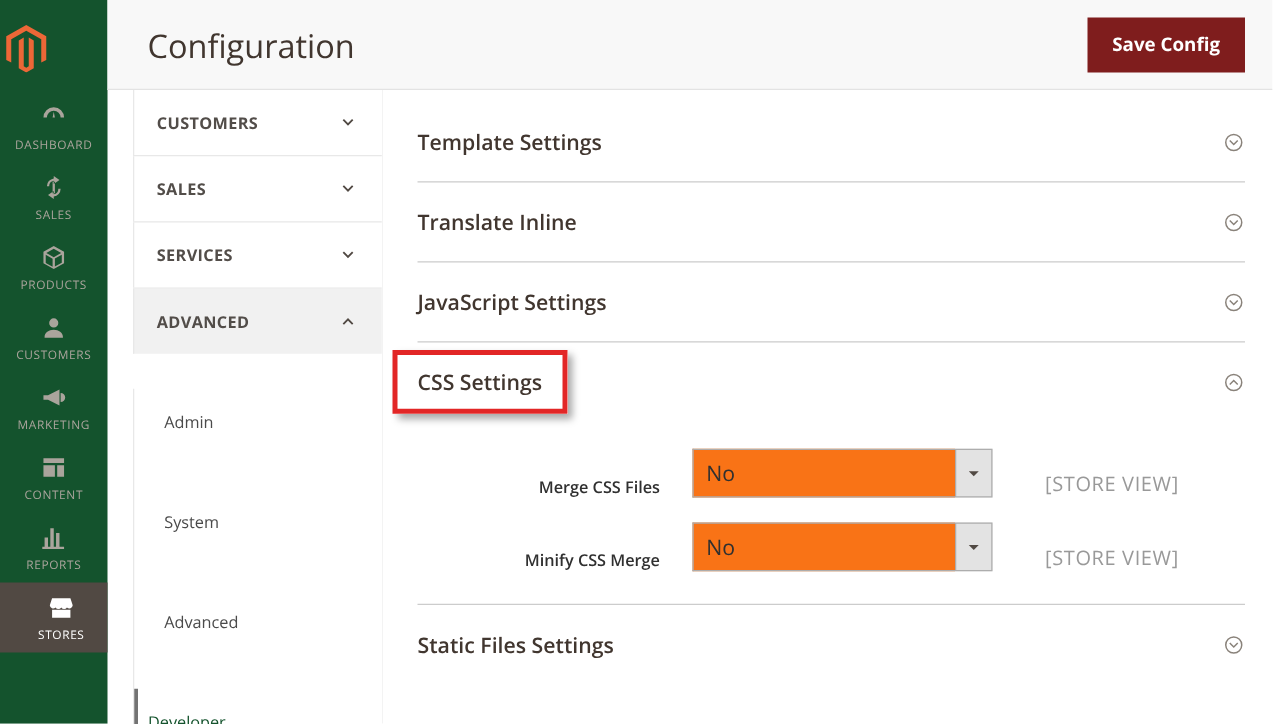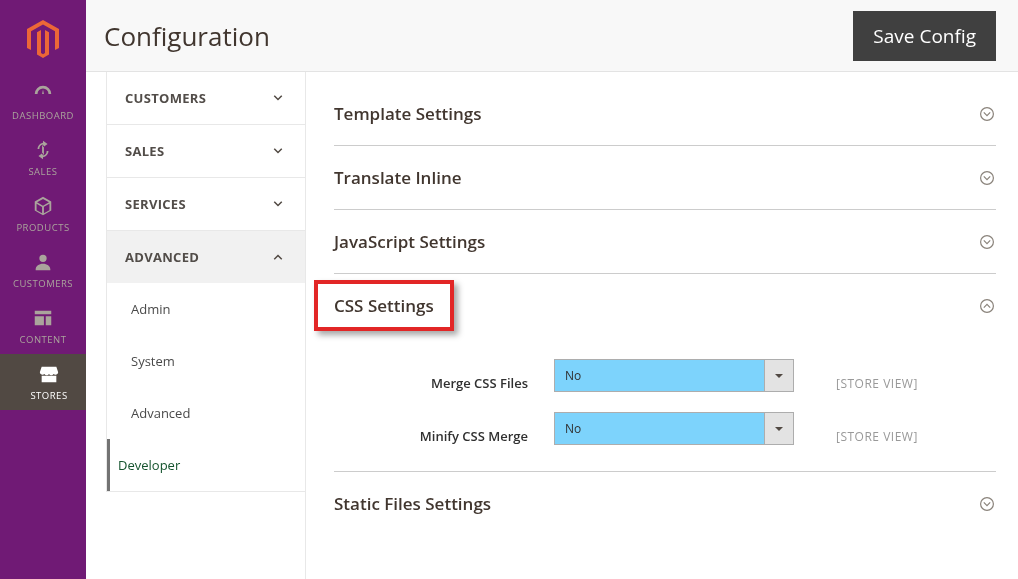--- a/index.html
+++ b/index.html
@@ -1,57 +1,57 @@
 <!DOCTYPE html>
 <html><head>
 <meta charset="utf-8">
 <style>
 * { margin:0; padding:0; box-sizing:border-box; font-family:"Open Sans","Helvetica Neue",Arial,sans-serif; }
 body { display:flex; width:1018px; height:579px; overflow:hidden; background:#fff; }
 
 
-.rail { width:86px; background:#701a75; display:flex; flex-direction:column; align-items:center; flex-shrink:0; }
+.rail { width:86px; background:#14532d; display:flex; flex-direction:column; flex-shrink:0; }
 .rail .logo { width:42px; height:42px; margin:18px 0 14px; display:flex; align-items:center; justify-content:center; }
 .rail .logo svg { width:38px; height:38px; }
 .rail-item { width:100%; height:56px; display:flex; flex-direction:column; align-items:center; justify-content:center; color:#aaa49c; font-size:9.5px; letter-spacing:0.5px; cursor:pointer; }
 .rail-item svg { width:22px; height:22px; margin-bottom:4px; fill:#aaa49c; }
 .rail-item.active { background:#514943; color:#fff;padding-left:12px; }
 .rail-item.active svg { fill:#fff; }
 .rail-item.last { margin-top:0; }
 
 
 .main { flex:1; display:flex; flex-direction:column; }
-.header { height:72px; display:flex; align-items:center; justify-content:space-between; padding:0 22px 0 18px; border-bottom:1px solid #e3e3e3; background:#f8f8f8; }
+.header { height:72px; display:flex; align-items:center; justify-content:space-between; padding:0 22px 0 32px; border-bottom:1px solid #e3e3e3; background:#f8f8f8; }
 .header h1 { font-size:26px; font-weight:400; color:#41362f; }
-.btn-save { background:#404040; color:#fff; border:none; font-size:19px; font-weight:400; padding:12px 20px; cursor:pointer; }
+.btn-save { background:#7f1d1d; color:#fff; border:none; font-size:15px; font-weight:700; padding:12px 20px; cursor:pointer; }
 
 
 .body { flex:1; display:flex; overflow:hidden; }
 .sidepanel { width:200px; border-right:1px solid #e8e8e8; background:#fff; overflow:auto; flex-shrink:0; margin-left:20px; }
 .side-group { border-bottom:1px solid #e8e8e8; }
 .side-group-head { padding:17px 18px; font-size:13px; font-weight:700; color:#524d49; display:flex; justify-content:space-between; align-items:center; cursor:pointer; letter-spacing:0.3px; border-left:1px solid #e8e8e8; }
 .side-group.expanded .side-group-head { background:#f1f1f1; }
 .side-sub { padding:0; border-left:1px solid #e8e8e8;}
-.side-sub-item { padding:17px 18px 17px 24px; font-size:13px; color:#4a4a4a; cursor:pointer; }
+.side-sub-item { padding:17px 18px 17px 24px; font-size:13px; color:#4a4a4a; cursor:pointer;margin-top:28px; }
 .side-sub-item.active { border-left:3px solid #737373; padding-left:8px; font-weight:400; color:#14532d; }
 
 
 .content { flex:1; padding:10px 22px 0 28px; overflow:auto; }
 .section { border-bottom:1px solid #ccc; padding:20px 0; display:flex; justify-content:space-between; align-items:center; cursor:pointer; }
 .section .title { font-size:17px; font-weight:600; color:#41362f; }
 .section.highlighted .titlewrap { border:4px solid #e22626; padding:10px 16px; margin:-14px -20px; box-shadow:4px 4px 6px rgba(0,0,0,0.35); display:inline-block; }
 .section-body { padding:22px 0 26px; border-bottom:1px solid #ccc; }
 .fieldrow { display:flex; align-items:flex-end; margin-bottom:20px; }
 .fieldrow:last-child { margin-bottom:0; }
 .fieldrow .lbl { width:220px; text-align:right; padding-right:26px; font-size:13px; font-weight:600; color:#303030; }
 .fieldrow .sel { display:flex; width:240px; }
-.fieldrow .sel .val { flex:1; border:1px solid #adadad; border-right:none; padding:7px 10px; font-size:12px; color:#303030; background:#7dd3fc; }
+.fieldrow .sel .val { flex:1; border:1px solid #adadad; border-right:none; padding:7px 10px; font-size:17px; color:#303030; background:#f97316; }
 .fieldrow .sel .drop { width:30px; background:#e3e3e3; border:1px solid #adadad; display:flex; align-items:center; justify-content:center; cursor:pointer; }
 .fieldrow .sel .drop svg { width:10px; height:10px; fill:#514943; }
-.fieldrow .scope { margin-left:42px; font-size:12px; letter-spacing:0.5px; color:#999; }
+.fieldrow .scope { margin-left:42px; font-size:16px; letter-spacing:0.5px; color:#999; }
 
 .chev { width:18px; height:18px; display:flex; align-items:center; justify-content:center; }
 .chev svg { width:16px; height:16px; stroke:#666; stroke-width:1.5; fill:none; }
 .chev.circled svg { stroke:#8a837b; }
 .chev.small svg { width:12px; height:12px; stroke:#514943; stroke-width:2; }
 </style>
 </head>
 <body>
 
 <div class="rail">
@@ -79,23 +79,35 @@
     <span>PRODUCTS</span>
   </div>
   <div class="rail-item">
     <svg viewBox="0 0 24 24">
         <path d="M12 4a4 4 0 1 1 0 8 4 4 0 0 1 0-8zm-8 16c0-3.3 3.6-6 8-6s8 2.7 8 6v1H4v-1z"></path>
       </svg>
     <span>CUSTOMERS</span>
   </div>
   <div class="rail-item">
     <svg viewBox="0 0 24 24">
+        <path d="M3 10v4h4l10 5V5L7 10H3zm15-2a3 3 0 0 1 0 8V8z"></path>
+      </svg>
+    <span>MARKETING</span>
+  </div>
+  <div class="rail-item">
+    <svg viewBox="0 0 24 24">
         <path d="M3 4h18v4H3V4zm0 6h10v10H3V10zm12 0h6v10h-6V10z"></path>
       </svg>
     <span>CONTENT</span>
+  </div>
+  <div class="rail-item">
+    <svg viewBox="0 0 24 24">
+        <path d="M4 20h3v-8H4v8zm5 0h3V4H9v16zm5 0h3v-12h-3v12zm5 0h2v2H2v-2h2"></path>
+      </svg>
+    <span>REPORTS</span>
   </div>
   <div class="rail-item active last">
     <svg viewBox="0 0 24 24">
         <path d="M4 4h16l2 6a3 3 0 0 1-5 2 3 3 0 0 1-5 0 3 3 0 0 1-5 0 3 3 0 0 1-5-2l2-6zm0 10h16v7H4v-7z"></path>
       </svg>
     <span>STORES</span>
   </div>
 </div>
 
 <div class="main">

